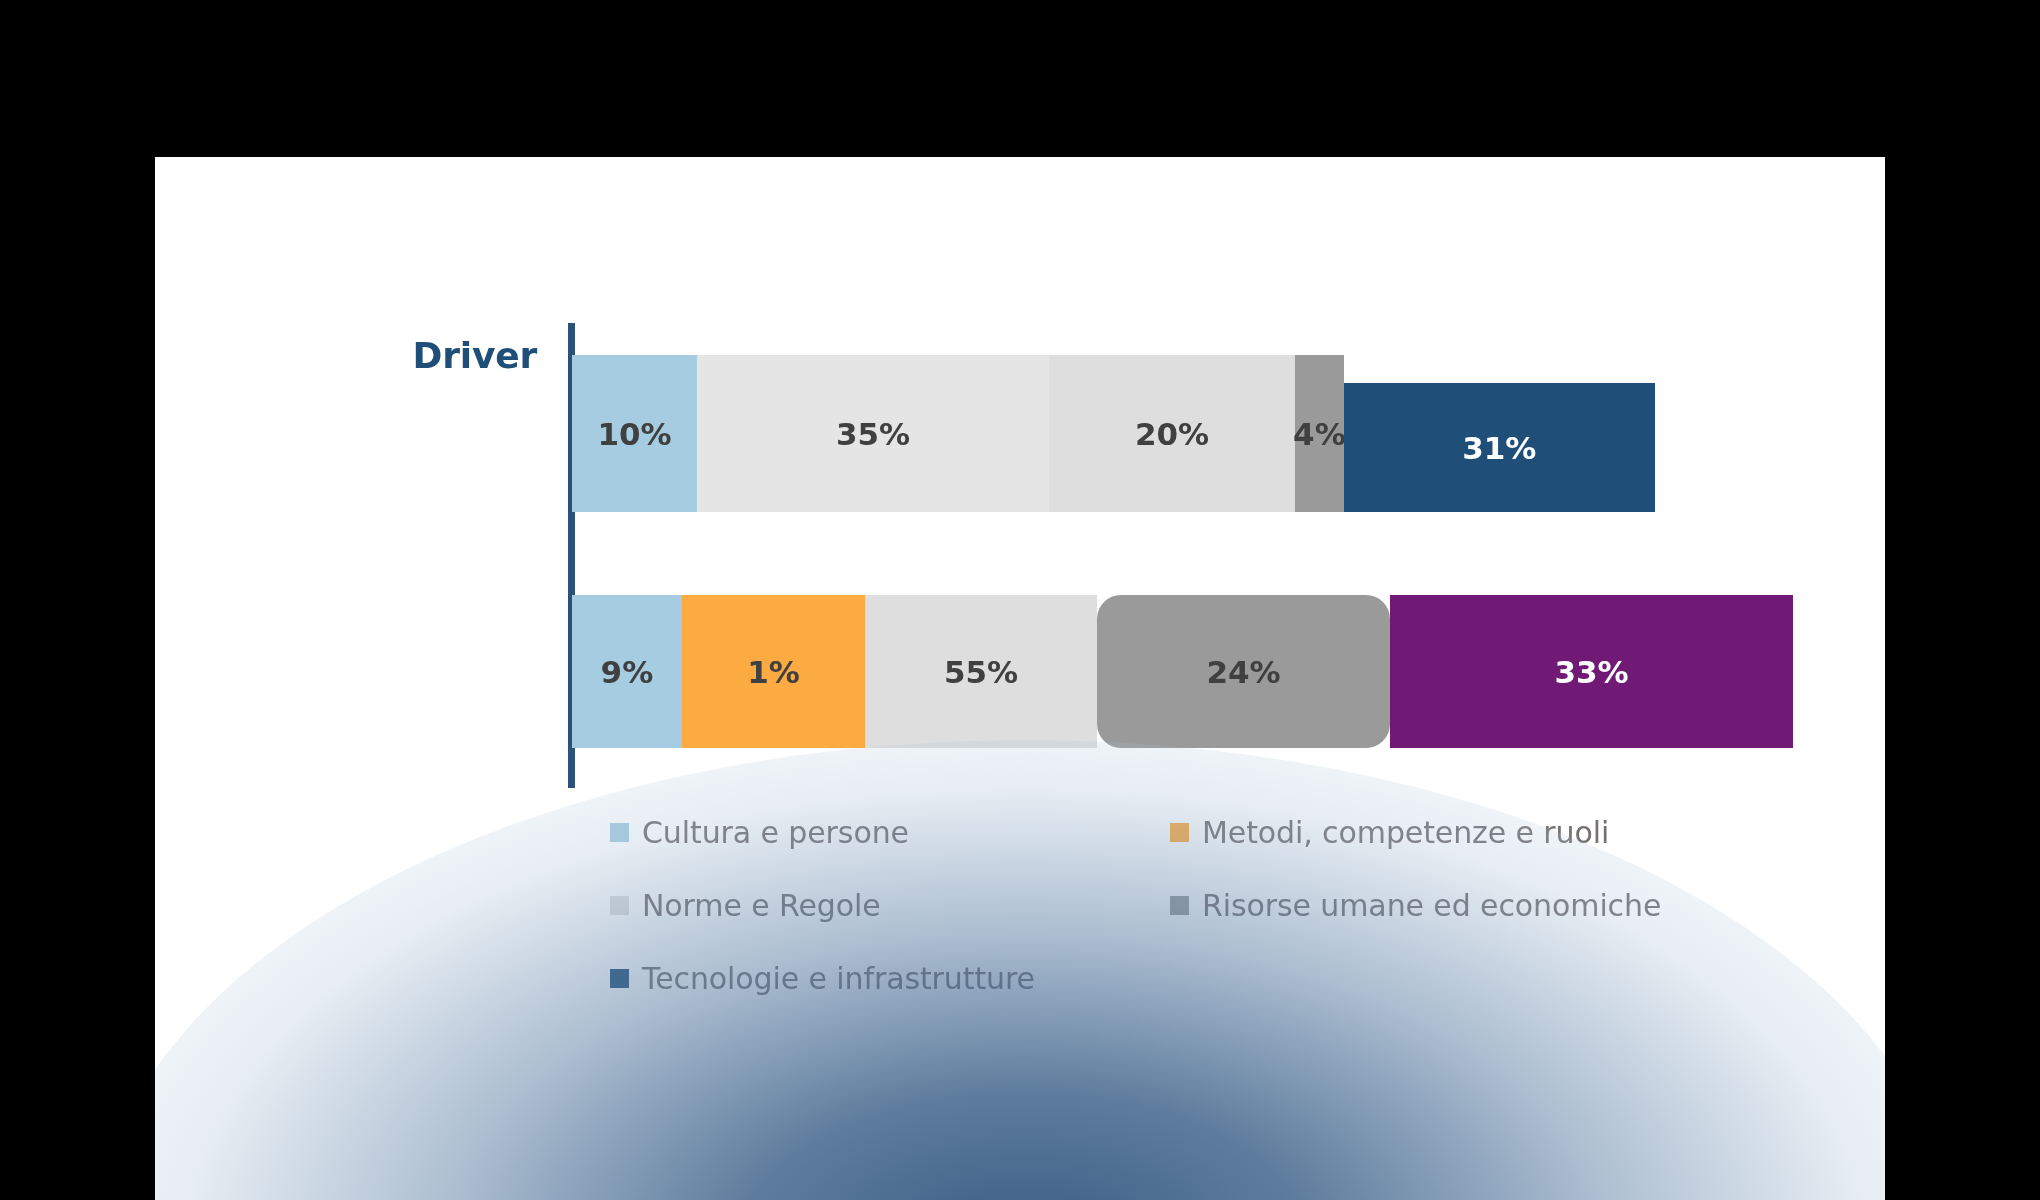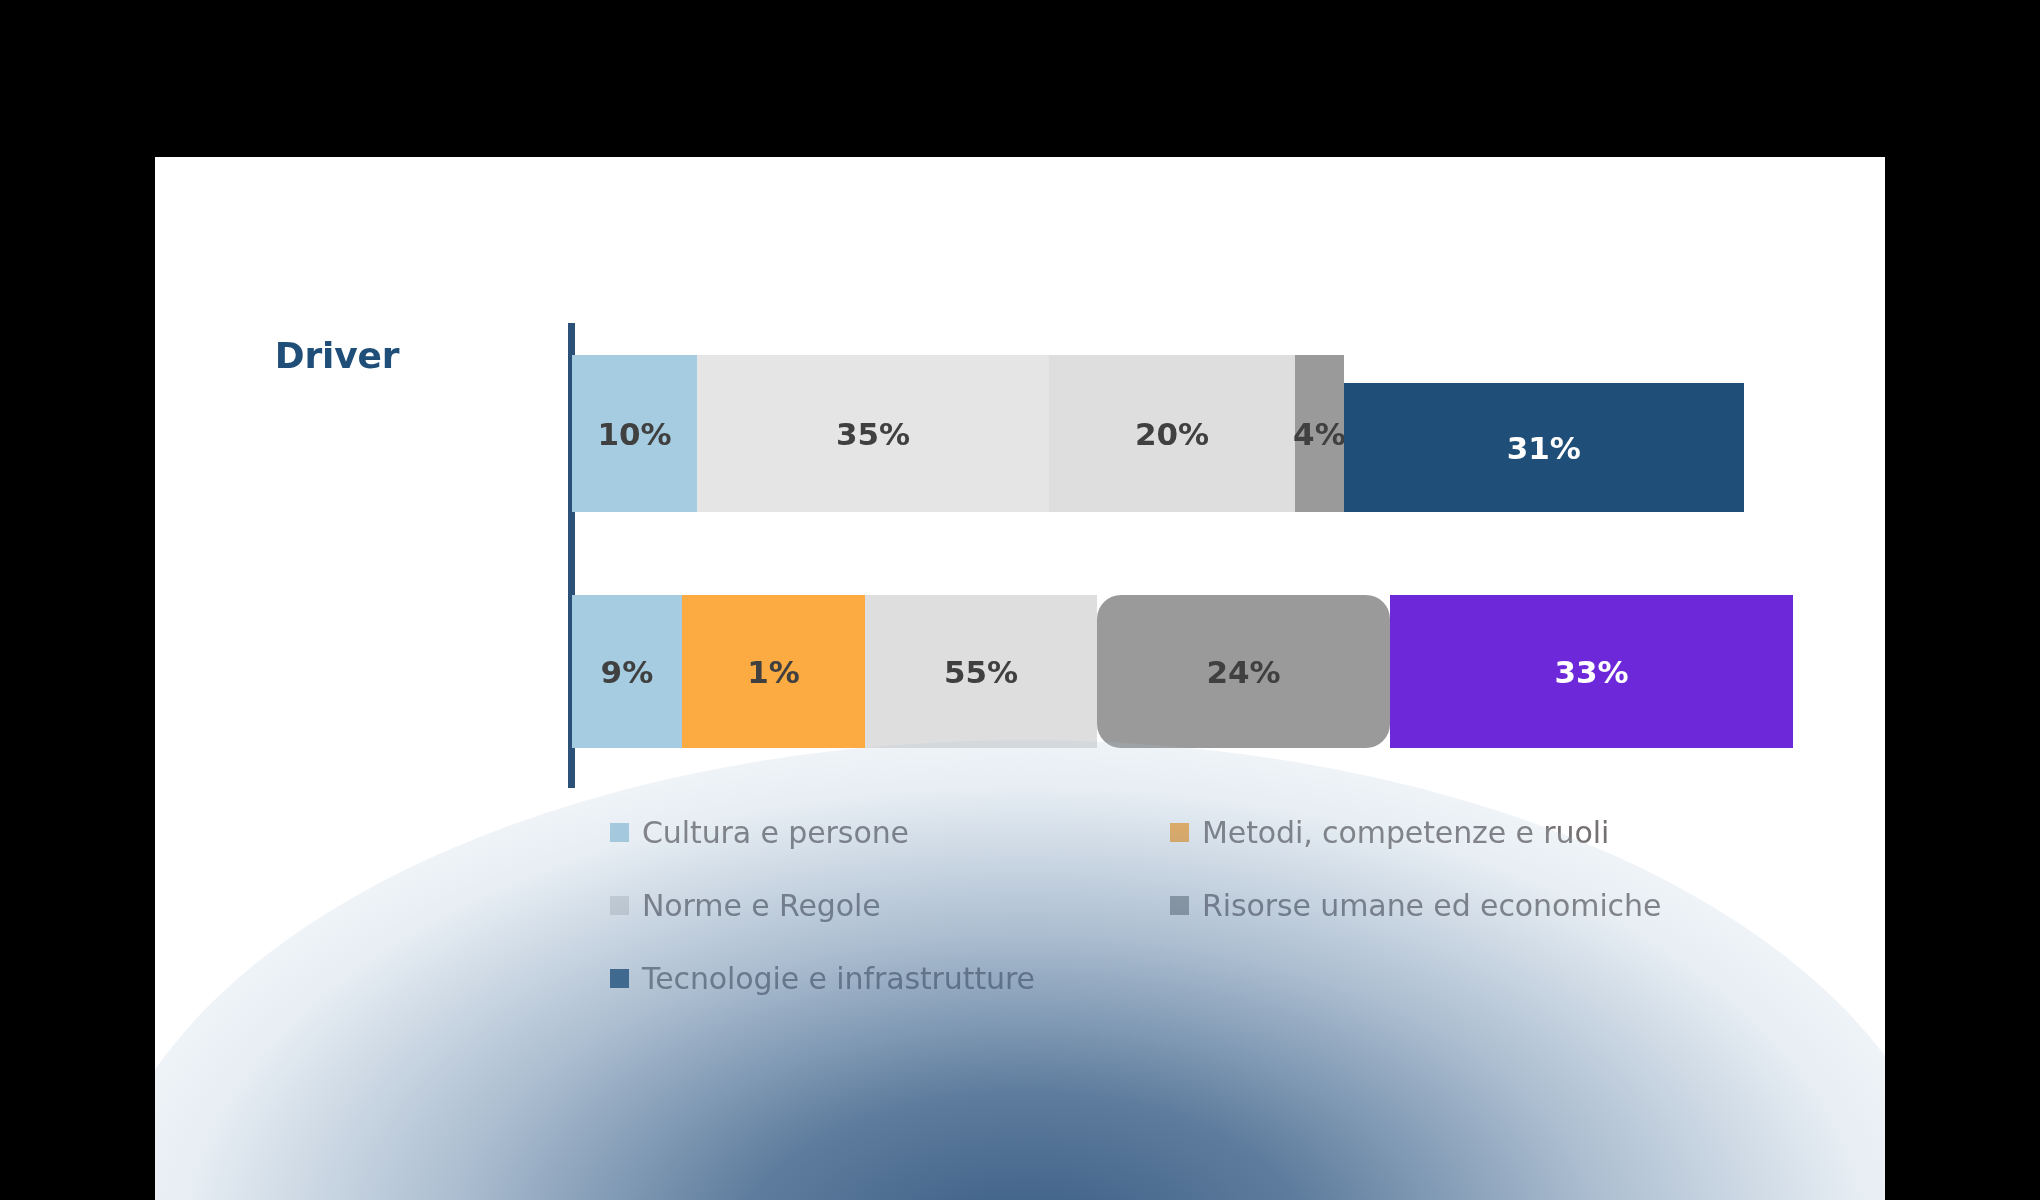--- a/index.html
+++ b/index.html
@@ -30,21 +30,21 @@
   
   #axis-line{
     position:absolute;left:413px;top:166px;width:7px;height:465px;
     background:#2B5179;
   }
   .cat-label{
     position:absolute;right:1348px;width:400px;text-align:right;
     color:#1F4E79;font-weight:bold;font-size:36px;
     letter-spacing:-0.2px;
   }
-  #label-driver{top:178px;text-align:center;}
+  #label-driver{top:178px;}
   #label-barriere{top:365px;}
 
   .bar-row{
     position:absolute;left:417px;display:flex;height:157px;
   }
   #bar-driver{top:198px;}
   #bar-barriere{top:438px;height:153px;}
 
   .seg{
     display:flex;align-items:center;justify-content:center;
@@ -85,38 +85,38 @@
         </div>
         <div class="seg" style="width: 352px; background: #e5e5e5;">
           <span class="seg-label">35%</span>
         </div>
         <div class="seg" style="width: 246px; background: rgb(222, 222, 222);">
           <span class="seg-label">20%</span>
         </div>
         <div class="seg narrow" style="width: 48.84px; background: rgb(154, 154, 154);">
           <span class="seg-label">4%</span>
         </div>
-        <div class="seg dark" style="width: 400px; background: rgb(31, 78, 121); margin-top: 28px;">
+        <div class="seg dark" style="width: 311px; background: rgb(31, 78, 121); margin-top: 28px;">
           <span class="seg-label">31%</span>
         </div>
       </div>
     <div class="bar-row" id="bar-barriere">
         <div class="seg" style="width: 109.89px; background: rgb(165, 204, 224);">
           <span class="seg-label">9%</span>
         </div>
         <div class="seg" style="width: 183.15px; background: rgb(252, 171, 66);">
           <span class="seg-label">1%</span>
         </div>
         <div class="seg" style="width: 231.99px; background: rgb(222, 222, 222);">
           <span class="seg-label">55%</span>
         </div>
         <div class="seg" style="width: 293.04px; background: rgb(154, 154, 154); border-radius: 24px;">
           <span class="seg-label">24%</span>
         </div>
-        <div class="seg dark" style="width: 402.93px; background: #6d28d9; text-align: center;">
+        <div class="seg dark" style="width: 402.93px; background: #701a75; text-align: center;">
           <span class="seg-label">33%</span>
         </div>
       </div>
 
   </div>
 
   <div id="legend">
       <div class="legend-row">
         <div class="legend-item">
           <span class="legend-swatch" style="background: rgb(165, 204, 224);"></span>

